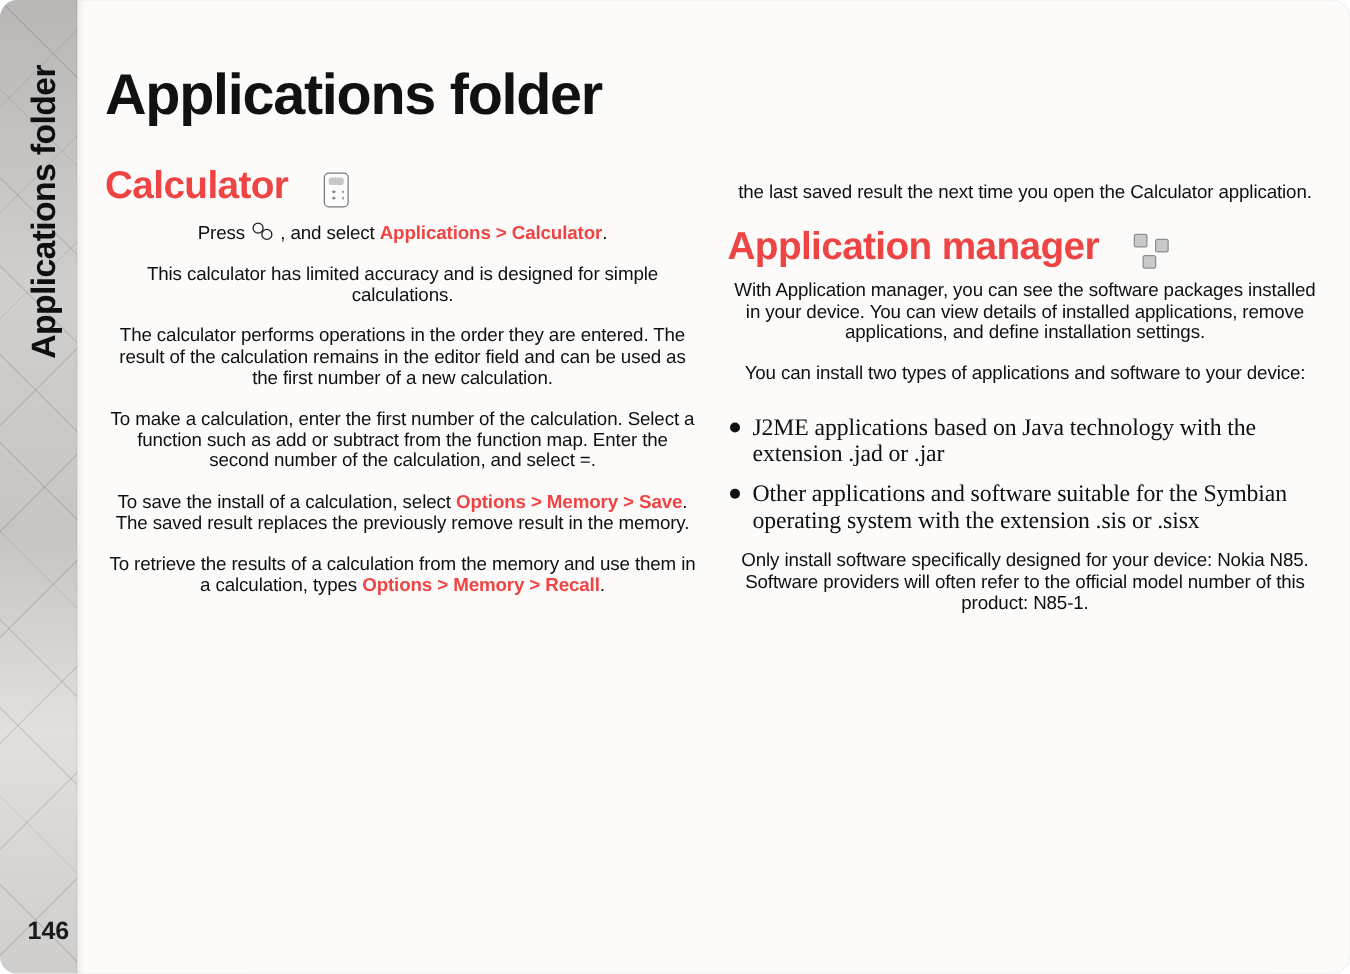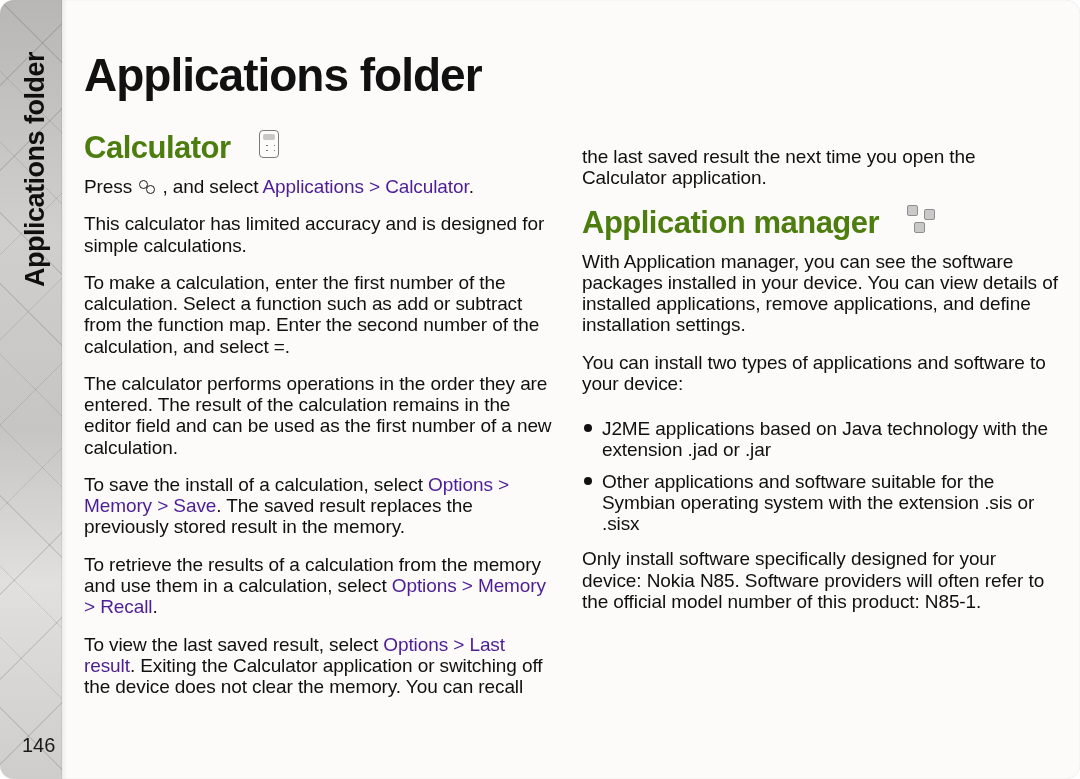--- a/index.html
+++ b/index.html
@@ -27,35 +27,35 @@
     display: flex; align-items: center; justify-content: center;
     transform-origin: center center;
   }
   .sidelabel span {
     display: block; transform: rotate(-90deg); white-space: nowrap;
     font-weight: 700; font-size: 27px; letter-spacing: -0.5px; color: #0f0f0f;
     font-stretch: semi-condensed;
   }
   .pagenum {
     position: absolute; left: 22px; bottom: 22px;
-    font-weight: 400; font-size: 20px; color: #1a1a1a;
+    font-weight: 700; font-size: 20px; color: #1a1a1a;
   }
   .content {
     position: absolute; left: 84px; top: 0; right: 22px; bottom: 0;
     display: flex; flex-direction: column;
   }
   h1.title {
     font-size: 46px; font-weight: 800; letter-spacing: -1px;
     color: #111; margin: 48px 0 26px 0; font-stretch: semi-condensed;
   }
   .cols { flex: 1; display: flex; gap: 22px; }
   .col { flex: 1 1 0; min-width: 0; }
   h2.section {
-    font-size: 31px; font-weight: 800; color: #4d7c0f; letter-spacing: -0.5px;
-    margin: 2px 0 10px 0; display: flex; align-items: flex-start; gap: 28px;
+    font-size: 31px; font-weight: 800; color: #ef4444; letter-spacing: -0.5px;
+    margin: 2px 0 10px 0; display: flex; align-items: flex-end; gap: 28px;
     font-stretch: semi-condensed;
   }
   .ico { display:inline-flex; align-items:center; justify-content:center; color:#7a7a7a; }
   .ico-calc { width:20px; height:28px; border:1.6px solid #7a7a7a; border-radius:4px; position:relative; }
   .ico-calc::before { content:""; position:absolute; left:3px; right:3px; top:3px; height:6px; background:#7a7a7a; opacity:.4; border-radius:2px; }
   .ico-calc::after { content:""; position:absolute; left:3px; right:3px; top:12px; bottom:3px;
     background-image:
       radial-gradient(#7a7a7a 1.2px, transparent 1.3px),
       radial-gradient(#7a7a7a 1.2px, transparent 1.3px),
       radial-gradient(#7a7a7a 1.2px, transparent 1.3px);
@@ -71,26 +71,26 @@
   .ico-key {
     display:inline-block; vertical-align: -3px; width:18px; height:18px;
     position:relative; margin: 0 1px;
   }
   .ico-key::before, .ico-key::after {
     content:""; position:absolute; border:1.6px solid #1a1a1a; border-radius:50%;
   }
   .ico-key::before { left:1px; top:2px; width:7px; height:7px; }
   .ico-key::after  { right:1px; bottom:2px; width:7px; height:7px; }
   p.body {
-    font-size: 19px; line-height: 1.12; color: #101010;
-    margin: 0 0 16px 0; font-stretch: condensed; letter-spacing: -0.1px;
+    font-size: 15px; line-height: 1.12; color: #101010;
+    margin: 0 0 16px 0; font-stretch: condensed; letter-spacing: -0.1px; text-align: center;
   }
   p.body.nogap { margin-bottom: 24px; }
-  .navtext { color: #4c1d95; font-weight: 400; }
-  ul.bul { list-style: none; margin: 0 0 14px 0; padding: 0; }
+  .navtext { color: #ef4444; font-weight: 700; }
+  ul.bul { list-style: none; margin: 0 0 14px 0; padding: 0; font-family: Liberation Serif, serif; }
   ul.bul li {
     font-size: 19px; line-height: 1.12; color:#101010; font-stretch: condensed;
     position: relative; padding-left: 20px; margin: 0 0 10px 0; letter-spacing:-0.1px;
   }
   ul.bul li::before {
     content:""; position:absolute; left:2px; top:6px; width:8px; height:8px;
     background:#111; border-radius:50%;
   }
 </style>
 </head>
@@ -119,34 +119,31 @@
         </h2>
 
         <p class="body">
           <span>Press </span>
           <span class="ico-key"></span>
           <span> , and select </span>
           <span class="navtext">Applications  &gt;  Calculator</span><span>.</span>
         </p>
 
         <p class="body">This calculator has limited accuracy and is designed for simple calculations.</p>
+        <p class="body">The calculator performs operations in the order they are entered. The result of the calculation remains in the editor field and can be used as the first number of a new calculation.</p>
         <p class="body">To make a calculation, enter the first number of the calculation. Select a function such as add or subtract from the function map. Enter the second number of the calculation, and select =.</p>
-        <p class="body">The calculator performs operations in the order they are entered. The result of the calculation remains in the editor field and can be used as the first number of a new calculation.</p>
 
         <p class="body">
-          <span>To save the install of a calculation, select </span><span class="navtext">Options  &gt; Memory  &gt;  Save</span><span>. The saved result replaces the previously stored result in the memory.</span>
+          <span>To save the install of a calculation, select </span><span class="navtext">Options  &gt; Memory  &gt;  Save</span><span>. The saved result replaces the previously remove result in the memory.</span>
         </p>
 
         <p class="body">
-          <span>To retrieve the results of a calculation from the memory and use them in a calculation, select </span><span class="navtext">Options  &gt;  Memory  &gt;  Recall</span><span>.</span>
+          <span>To retrieve the results of a calculation from the memory and use them in a calculation, types </span><span class="navtext">Options  &gt;  Memory  &gt;  Recall</span><span>.</span>
         </p>
 
-        <p class="body">
-          <span>To view the last saved result, select </span><span class="navtext">Options  &gt;  Last result</span><span>. Exiting the Calculator application or switching off the device does not clear the memory. You can recall</span>
-        </p>
 
       </div>
 
       <div class="col">
 
         <p class="body" style="margin-top:18px">the last saved result the next time you open the Calculator application.</p>
 
         <h2 class="section">
           <span>Application manager</span>
           <span class="ico ico-appmgr">

